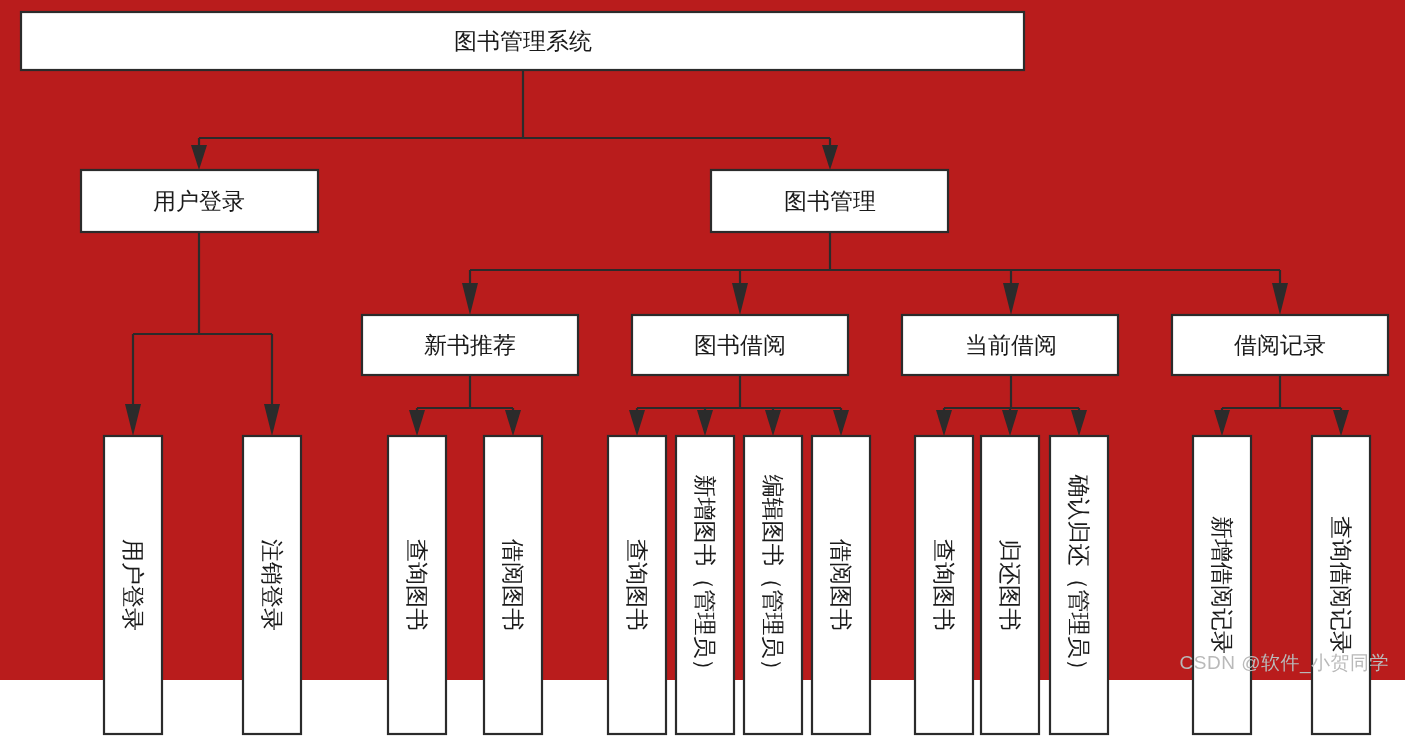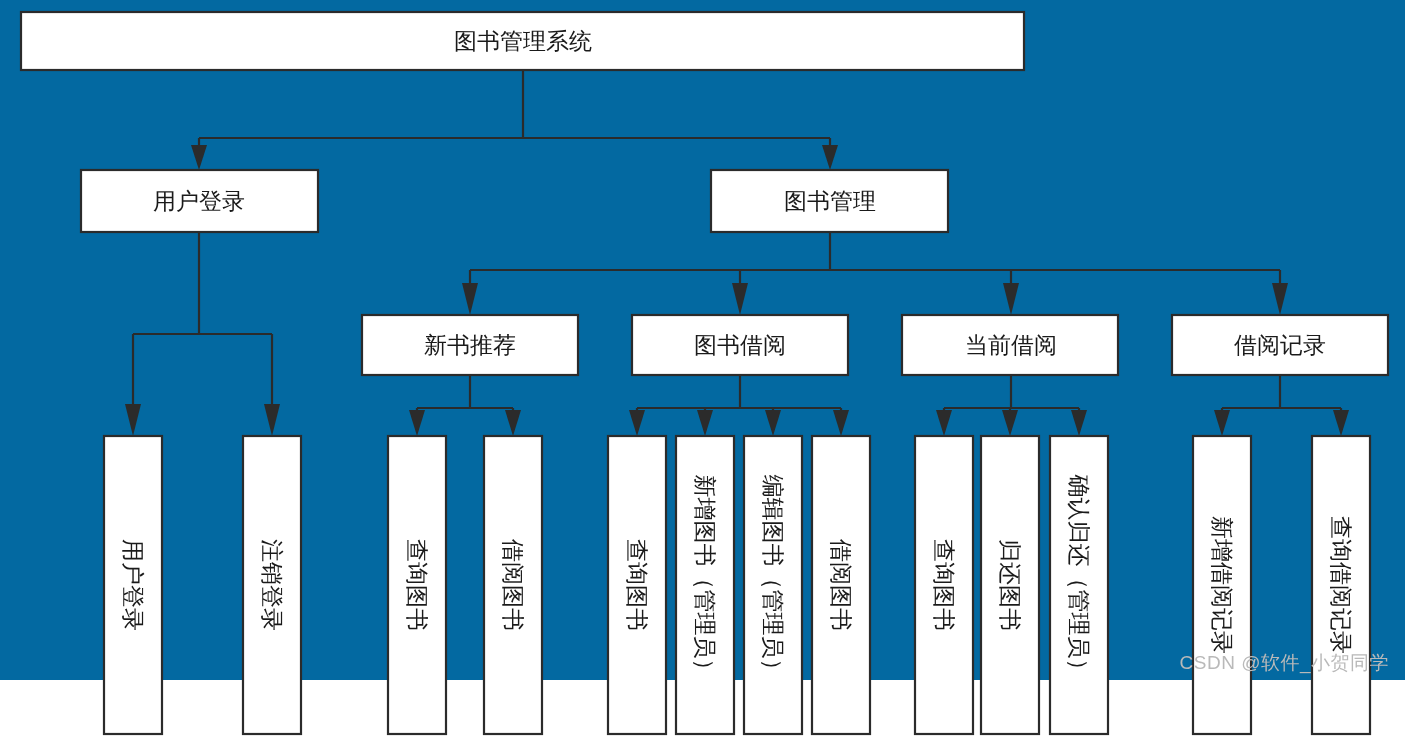--- a/index.html
+++ b/index.html
@@ -10,21 +10,21 @@
   body {
     width: 1405px;
     height: 747px;
     font-family: "Liberation Sans", sans-serif;
     overflow: hidden;
   }
   #diagram-root {
     position: relative;
     width: 1405px;
     height: 680px;
-    background: #0369a1;
+    background: #b91c1c;
   }
   svg#diagram-svg {
     position: absolute;
     left: 0;
     top: 0;
     width: 1405px;
     height: 747px;
     display: block;
   }
   .node-box {

